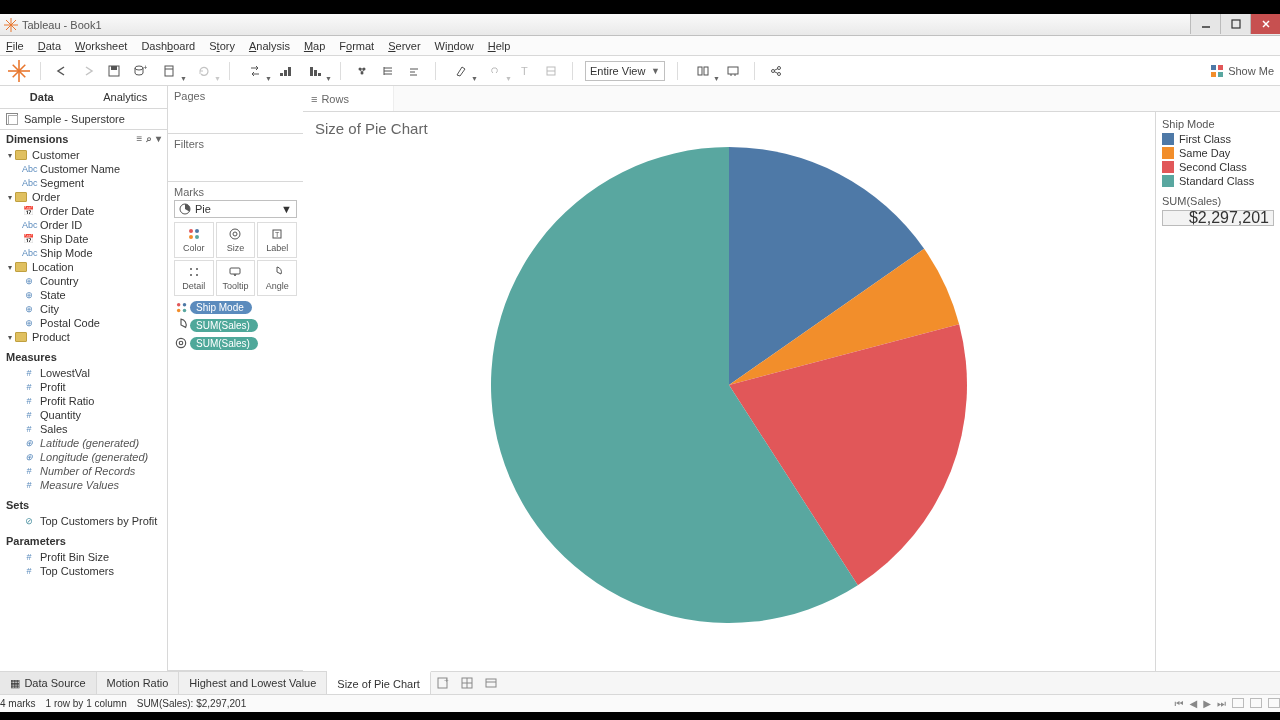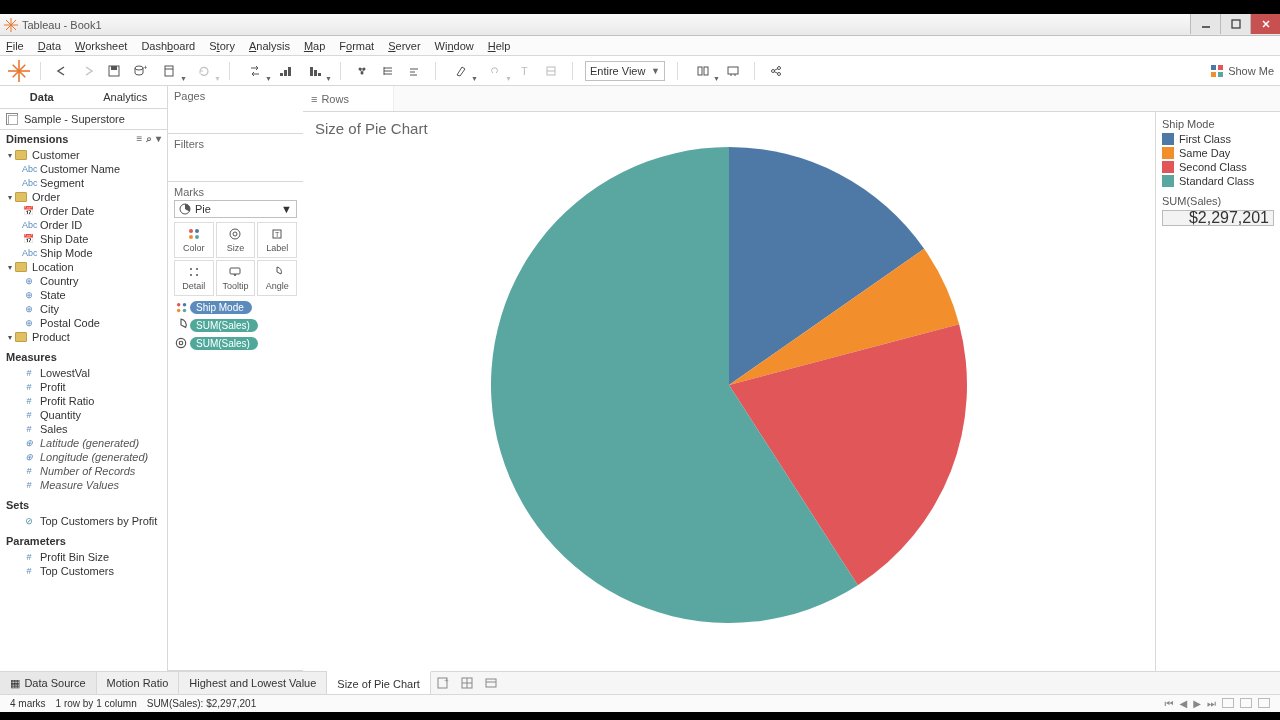--- a/index.html
+++ b/index.html
@@ -67,21 +67,21 @@
 .legend-title { color:#555; margin-bottom:3px; }
 .legend-item { display:flex; align-items:center; margin-bottom:2px; cursor:pointer;}
 .legend-swatch { width:12px; height:12px; margin-right:5px; }
 .size-box { margin-top:8px; }
 .size-bar { height:16px; border:1px solid #bbb; background:#f3f3f3; display:flex; align-items:center; justify-content:flex-end; padding-right:4px; margin-top:2px; font-size:16px;}
 .sheet-tabs { height:23px; border-top:1px solid #d8d8d8; display:flex; align-items:stretch; background:#f6f6f6; }
 .sheet-tab { padding:4px 10px; font-size:11px; border-right:1px solid #d8d8d8; display:flex; align-items:center; cursor:pointer; background:#f0f0f0;}
 .sheet-tab.active { background:#fff; border-top:2px solid #fff; margin-top:-1px; }
 .sheet-tab.ds { background:#e8e8e8; }
 .sheet-tab-btn { width:24px; display:flex; align-items:center; justify-content:center; cursor:pointer;}
-.statusbar { height:18px; border-top:1px solid #d8d8d8; display:flex; align-items:center; font-size:10px; color:#333; padding:0 10px; justify-content:space-between; background:#fafafa;}
+.statusbar { height:18px; border-top:1px solid #d8d8d8; display:flex; align-items:center; font-size:10px; color:#333; padding:0 0; justify-content:space-between; background:#fafafa;}
 .statusbar .left { display:flex; gap:10px; }
 .statusbar .right { display:flex; gap:6px; color:#888;}
 .sb-ico { width:12px; height:10px; border:1px solid #bbb; }
 .icon-svg { width:14px; height:14px; }
 </style>
 </head>
 <body>
 
 <div class="app-window">
 

